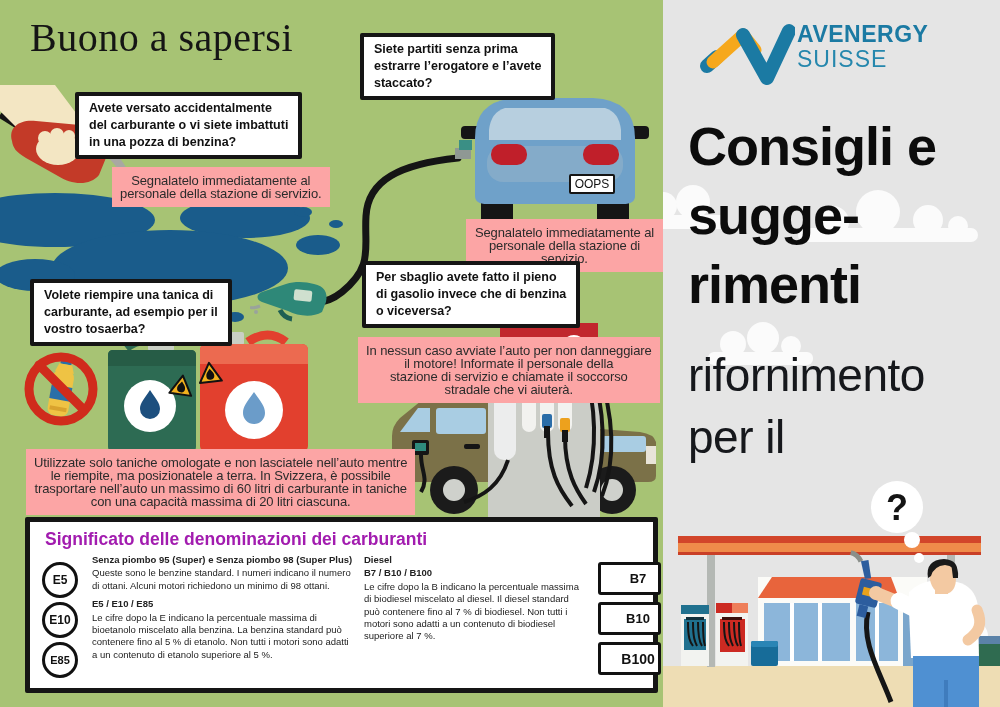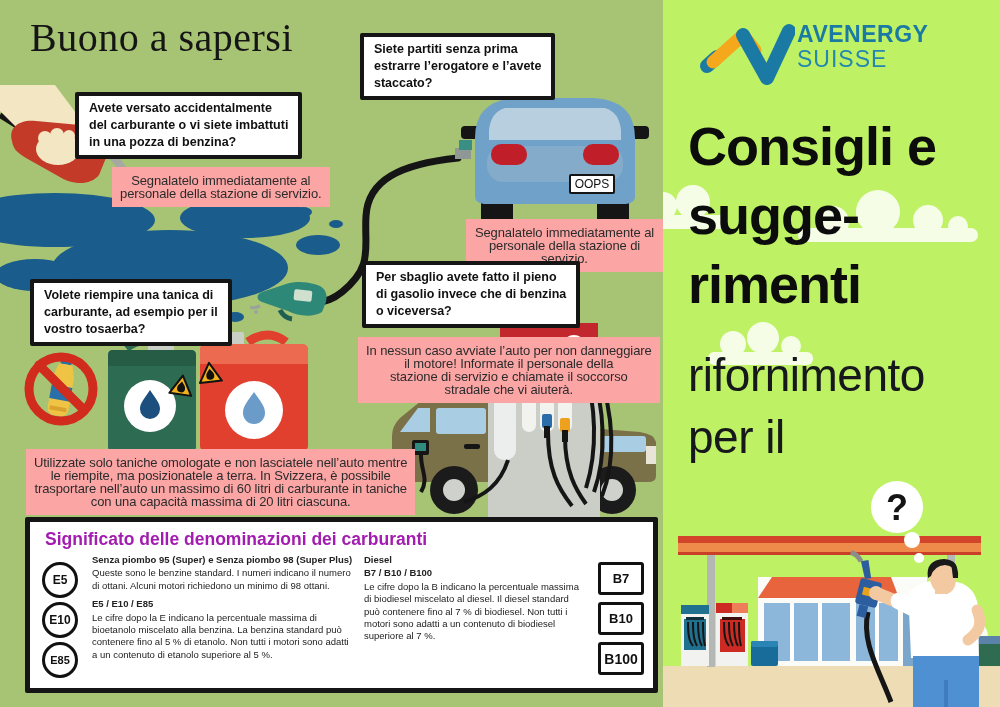--- a/index.html
+++ b/index.html
@@ -20,26 +20,26 @@
          font-size:12px;font-weight:normal;color:#111;text-align:center;line-height:16px;margin-left:36px;}
   
   .glossary{left:25px;top:517px;width:623px;height:166px;background:#fff;
             border:5px solid #151515;border-radius:2px;}
   .glossary-title{left:15px;top:7px;font-size:17.5px;font-weight:bold;color:#a21caf;}
   .badge-circle{width:30px;height:30px;border:3px solid #111;border-radius:50%;
                 display:flex;align-items:center;justify-content:center;
                 font-weight:bold;font-size:12px;color:#111;margin-bottom:4px;background:#fff;}
   .badge-square{width:40px;height:27px;border:3px solid #111;border-radius:3px;
                 display:flex;align-items:center;justify-content:center;
-                font-weight:bold;font-size:13px;color:#111;margin-bottom:7px;background:#fff;}
+                font-weight:bold;font-size:13px;color:#111;margin-bottom:7px;background:#fff;padding-left:17px;}
   .gcol{font-size:9.5px;line-height:12.4px;color:#222;}
   .gcol .h{font-weight:bold;margin:0 0 1px 0;white-space:nowrap;}
   .gcol .b{margin:0 0 6px 0;}
   
-  #right-panel{left:663px;top:0;width:337px;height:707px;background:#bef264;overflow:hidden;}
+  #right-panel{left:663px;top:0;width:337px;height:707px;background:#e5e5e5;overflow:hidden;}
   .brand-name{font-size:23px;font-weight:bold;color:#1b7aa3;letter-spacing:.5px;line-height:25px;}
   .brand-sub{font-size:23px;font-weight:normal;color:#2587ad;letter-spacing:1px;line-height:25px;}
   .headline-bold{font-size:54px;line-height:69px;font-weight:bold;color:#0c0c0c;letter-spacing:-1px;}
   .headline-light{font-size:46px;line-height:62px;font-weight:normal;color:#16181c;letter-spacing:-.5px;}
 </style>
 </head>
 <body>
 
 <div id="poster">
 

